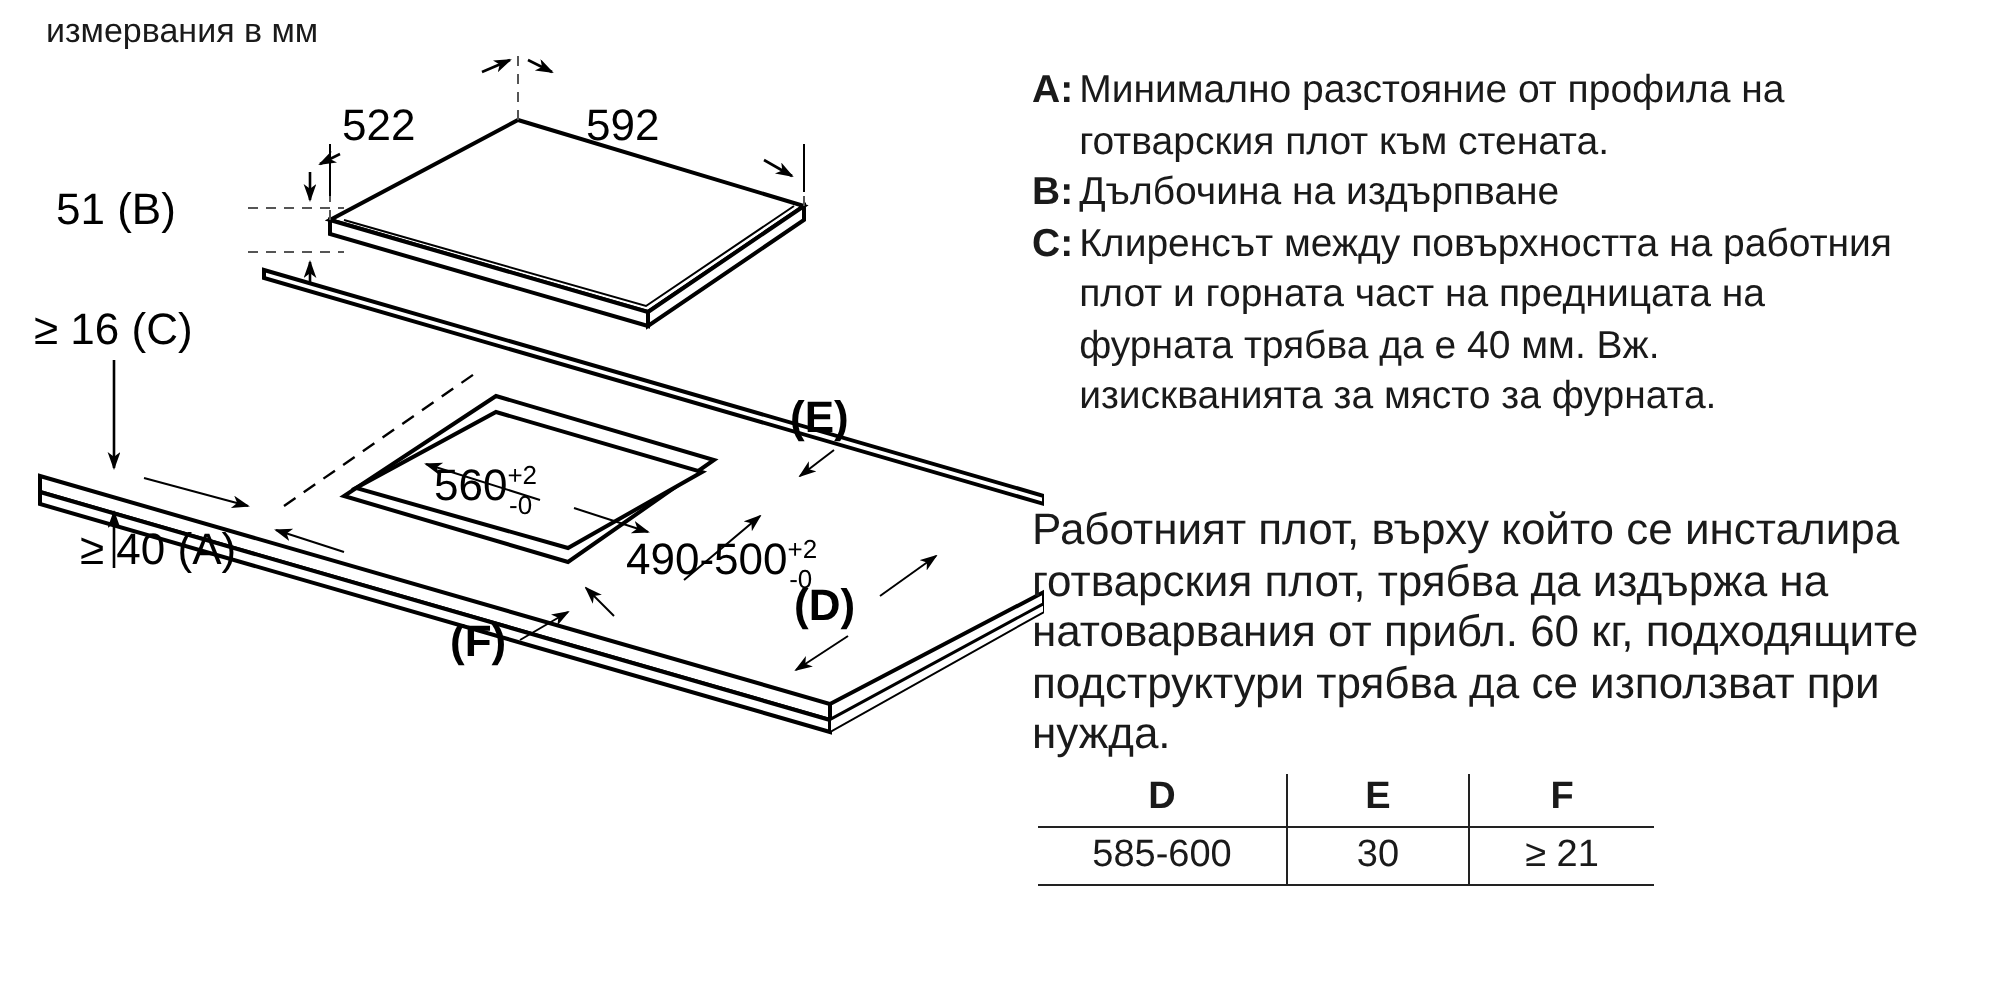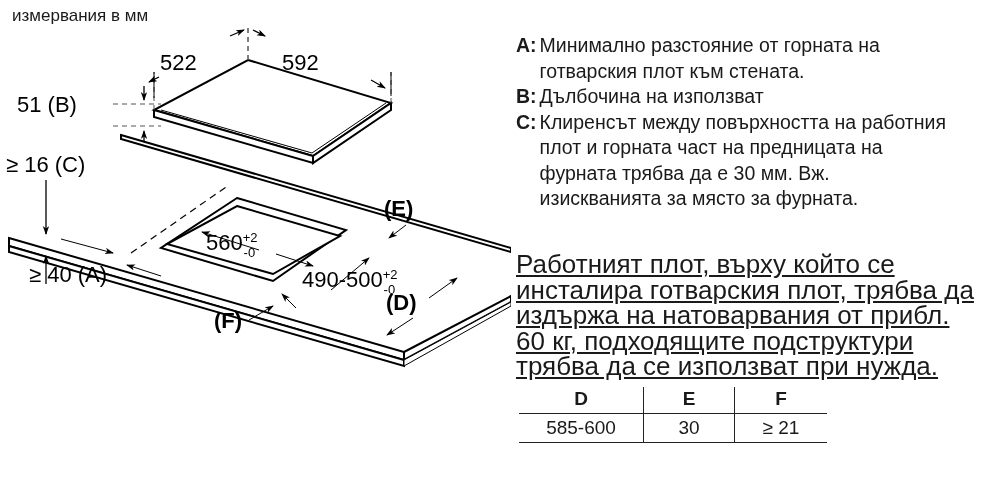--- a/index.html
+++ b/index.html
@@ -12,21 +12,21 @@
     height: 500px;
     position: relative;
     overflow: hidden;
     font-family: "Liberation Sans", sans-serif;
     color: #1a1a1a;
   }
 
   
   #drawing-panel {
     position: absolute;
-    left: 1px; top: 0;
+    left: 12px; top: 0;
     width: 510px; height: 500px;
   }
   #drawing-title {
     position: absolute;
     left: 11px; top: 6px;
     font-size: 17px;
     color: #1a1a1a;
     white-space: nowrap;
   }
   #drawing-svg {
@@ -83,23 +83,22 @@
     margin-right: 3px;
     white-space: nowrap;
   }
   .legend-text {
     flex: 1 1 auto;
   }
   #note-paragraph {
     position: absolute;
     left: 3px; top: 252px;
     width: 462px;
-    font-size: 26px;
+    font-size: 22px;
     line-height: 25.5px;
-    text-decoration: underline;
   }
 
   
   #spec-table {
     position: absolute;
     left: 6px; top: 387px;
     border-collapse: collapse;
   }
   #spec-table th, #spec-table td {
     font-size: 19px;
@@ -251,31 +250,31 @@
 
   </svg>
 </div>
 
 <div id="text-panel">
 
   <div id="legend-list">
 
     <div class="legend-row">
       <span class="legend-key">A:</span>
-      <span class="legend-text">Минимално разстояние от горната на готварския плот към стената.</span>
+      <span class="legend-text">Минимално разстояние от профила на готварския плот към стената.</span>
     </div>
 
     <div class="legend-row">
       <span class="legend-key">B:</span>
-      <span class="legend-text">Дълбочина на използват</span>
+      <span class="legend-text">Дълбочина на издърпване</span>
     </div>
 
     <div class="legend-row">
       <span class="legend-key">C:</span>
-      <span class="legend-text">Клиренсът между повърхността на работния плот и горната част на предницата на фурната трябва да е 30 мм. Вж. изискванията за място за фурната.</span>
+      <span class="legend-text">Клиренсът между повърхността на работния плот и горната част на предницата на фурната трябва да е 40 мм. Вж. изискванията за място за фурната.</span>
     </div>
 
   </div>
 
   <div id="note-paragraph">Работният плот, върху който се инсталира готварския плот, трябва да издържа на натоварвания от прибл. 60 кг, подходящите подструктури трябва да се използват при нужда.</div>
 
   <table id="spec-table">
     <thead>
       <tr>
         <th class="cell-d">D</th>

